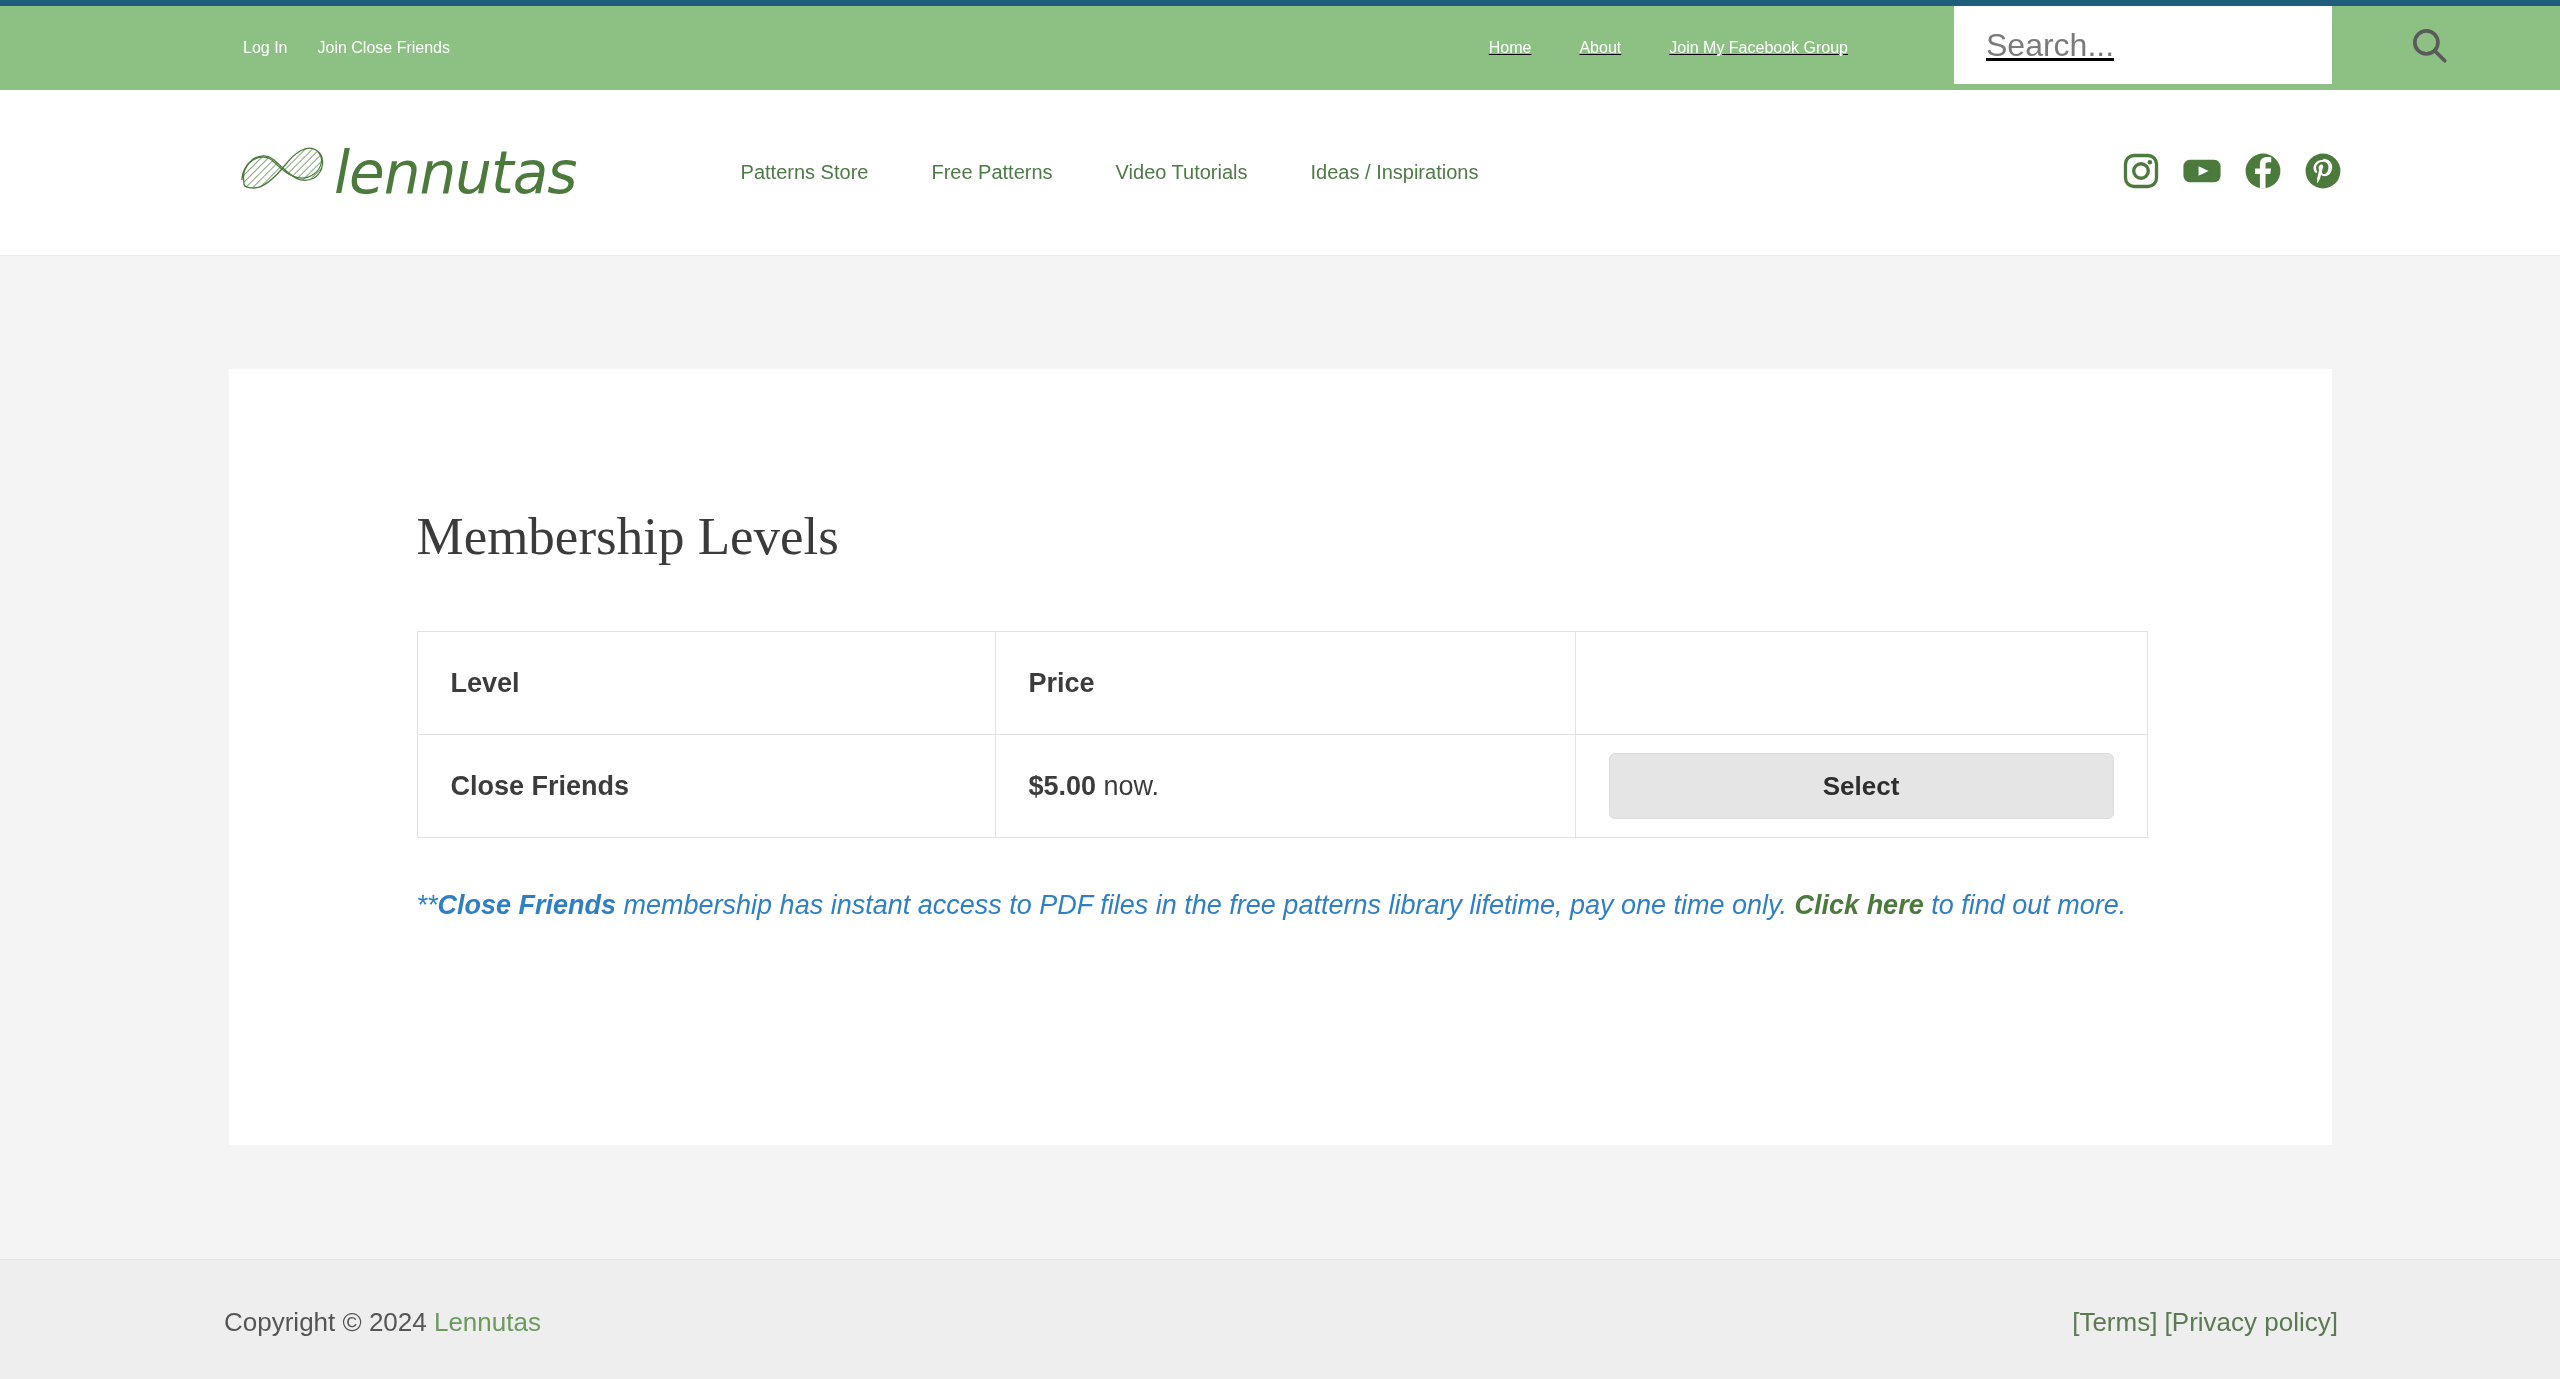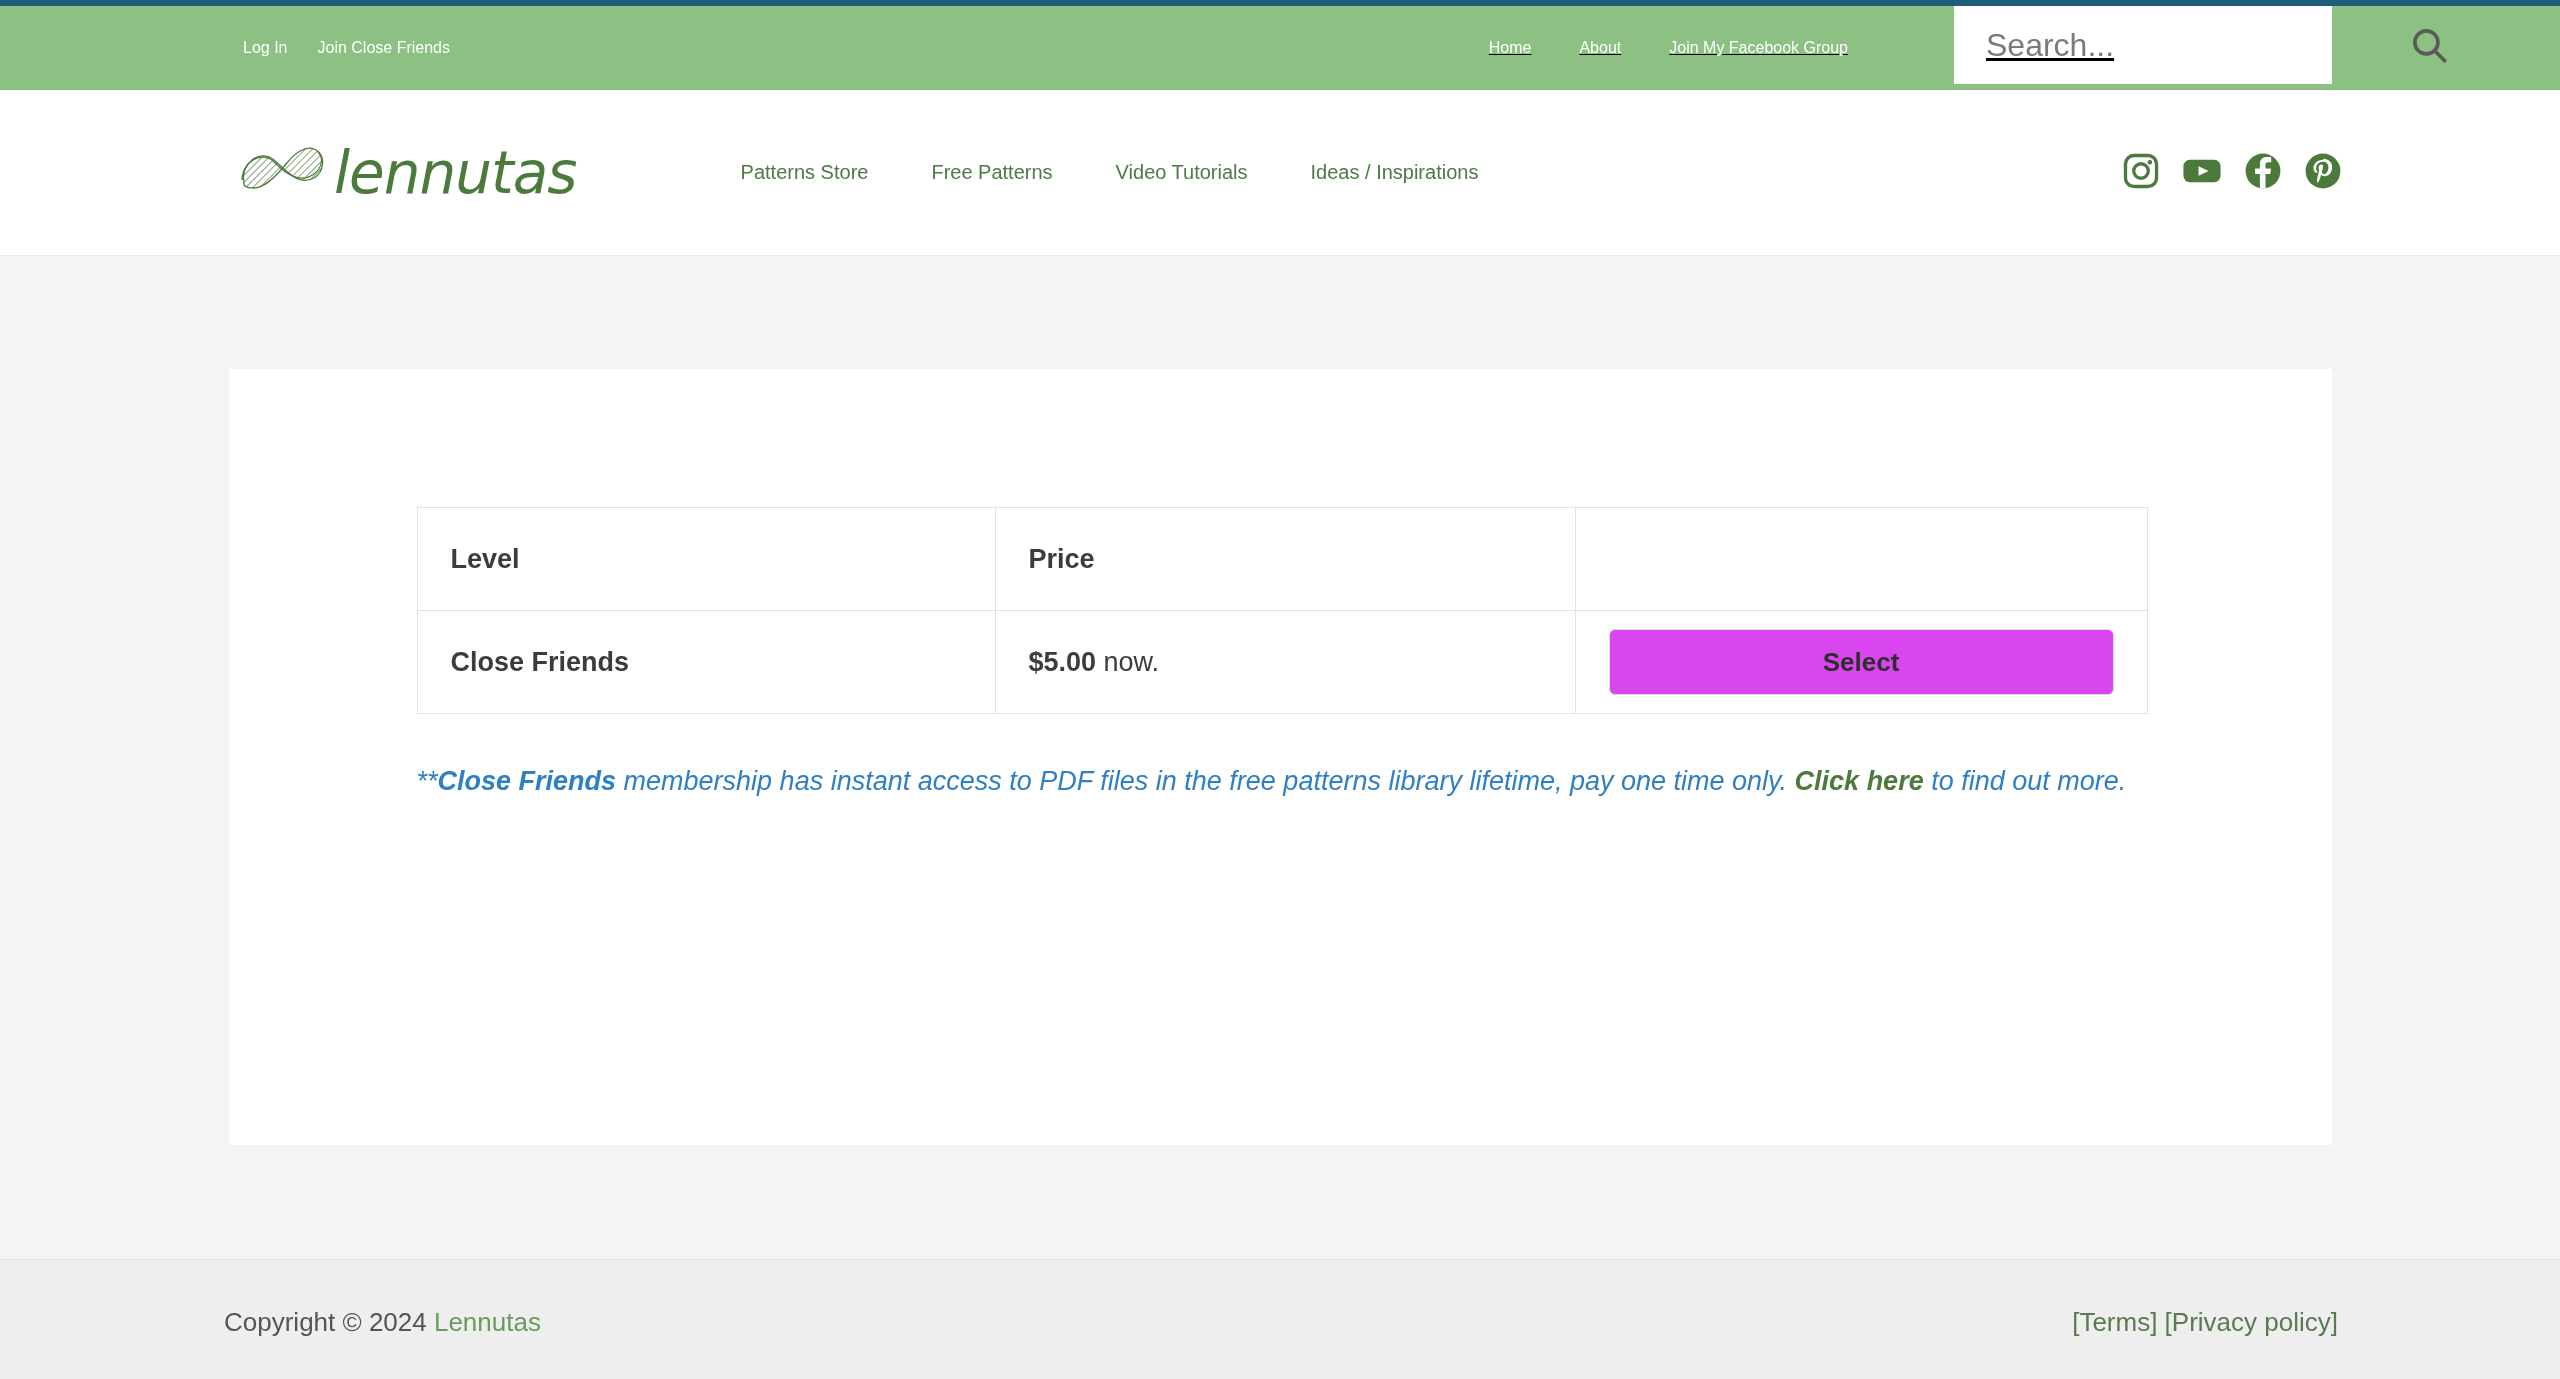--- a/index.html
+++ b/index.html
@@ -177,21 +177,21 @@
   .col-price { width: 580px; }
   .col-action { width: 572px; }
   .level-name { font-weight: bold; }
   .price-amount { font-weight: bold; }
   .price-suffix { font-weight: 400; }
   td.cell-action { padding: 0 31px; }
   .select-btn {
     display: block;
     width: 100%;
     height: 66px;
-    background: #d946ef;
+    background: #e5e5e5;
     border: 1px solid #dcdcdc;
     border-radius: 6px;
     font-size: 26px;
     font-weight: bold;
     color: #2e2e2e;
     font-family: "Liberation Sans", sans-serif;
     cursor: pointer;
     text-align: center;
     line-height: 64px;
     padding: 0;
@@ -319,20 +319,21 @@
         <path d="M12.2 4.9c-4.1 0-6.2 2.8-6.2 5.2 0 1.4.55 2.65 1.72 3.12.2.08.37 0 .42-.2l.17-.68c.06-.2.03-.28-.12-.46-.34-.4-.55-.92-.55-1.65 0-2.12 1.62-4.03 4.22-4.03 2.3 0 3.56 1.38 3.56 3.22 0 2.42-1.1 4.46-2.72 4.46-.9 0-1.57-.73-1.35-1.63.26-1.08.76-2.24.76-3.02 0-.7-.38-1.28-1.17-1.28-.93 0-1.68.95-1.68 2.23 0 .81.28 1.36.28 1.36l-1.12 4.67c-.33 1.38-.05 3.08-.02 3.25.02.1.15.13.21.05.09-.11 1.22-1.5 1.6-2.88.11-.39.62-2.4.62-2.4.31.58 1.21 1.1 2.17 1.1 2.86 0 4.8-2.57 4.8-6.02 0-2.6-2.23-5.04-5.6-5.04z" fill="#ffffff"></path>
       </svg>
     </a>
   </div>
 </div>
 
 <div class="page-body">
   <div class="content-card">
     <div class="card-inner">
 
+      <h1 class="page-title">Membership Levels</h1>
 
       <table class="levels">
         <colgroup>
           <col class="col-level">
             <col class="col-price">
             <col class="col-action">
         </colgroup>
         <thead>
           <tr>
             <th>Level</th>

